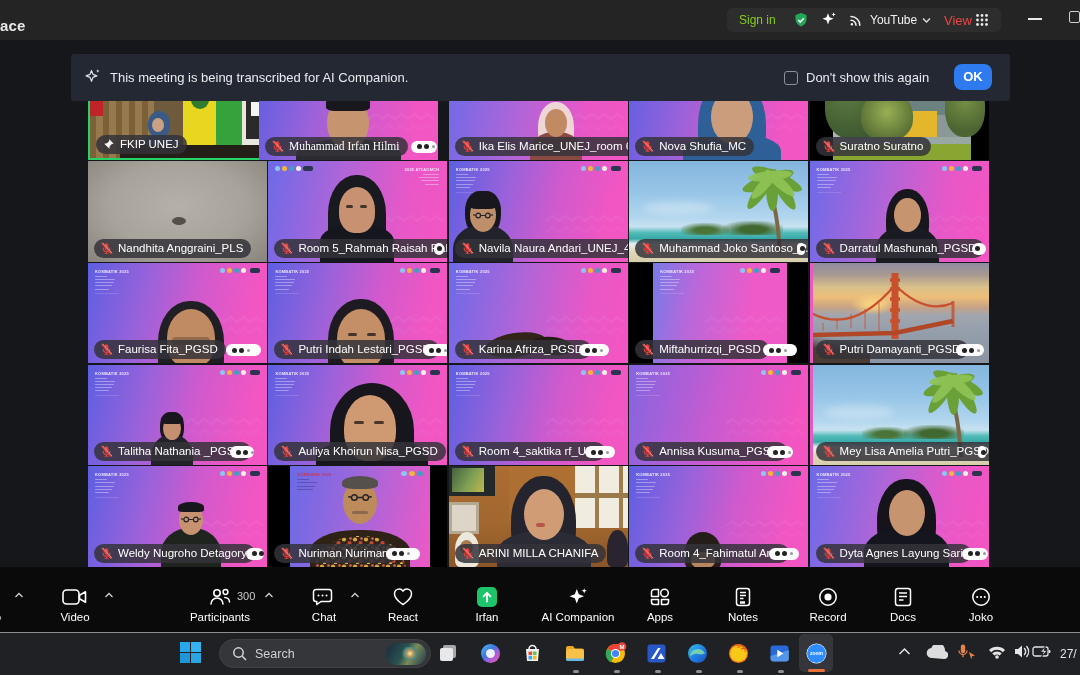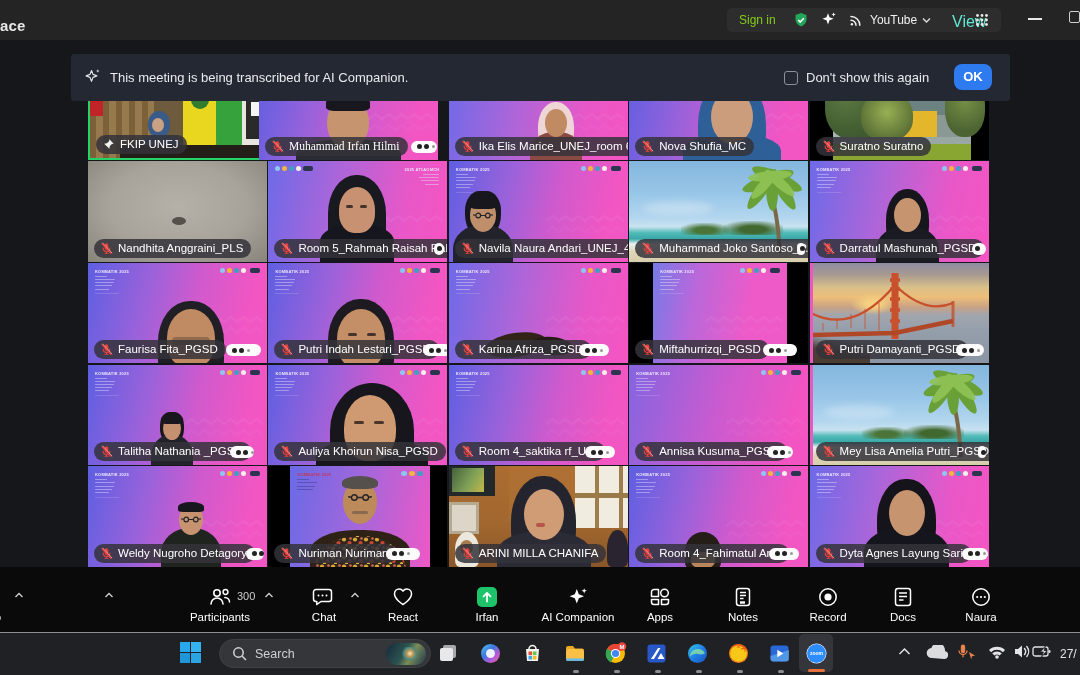--- a/index.html
+++ b/index.html
@@ -3,21 +3,21 @@
 <meta charset="utf-8">
 <style>
 *{margin:0;padding:0;box-sizing:border-box}
 html,body{width:1080px;height:675px;overflow:hidden;background:#15171b;font-family:"Liberation Sans",sans-serif}
 #stage{position:relative;width:1080px;height:675px;overflow:hidden}
 #topbar{position:absolute;left:0;top:0;width:1080px;height:40px;background:#242424}
 #topbar .title{position:absolute;left:0;top:17px;color:#e8e8e8;font-size:15px;font-weight:bold;letter-spacing:.2px}
 #pill{position:absolute;left:727px;top:8px;width:274px;height:24px;background:#2d2d2d;border-radius:5px}
 #pill .signin{position:absolute;left:12px;top:5px;color:#84cc16;font-size:12px}
 #pill .yt{position:absolute;left:143px;top:5px;color:#f1f1f1;font-size:12px}
-#pill .view{position:absolute;left:225px;top:5px;color:#5eead4;font-size:16px}
+#pill .view{position:absolute;left:217px;top:5px;color:#ef4444;font-size:13px}
 #minim{position:absolute;left:1028px;top:18px;width:14px;height:2px;background:#e8e8e8}
 #wicon{position:absolute;left:1069px;top:11px;width:11px;height:12px;border:1.5px solid #cfcfcf;border-radius:2px}
 #notif{position:absolute;left:71px;top:54px;width:939px;height:47px;background:#232833;border-radius:3px;z-index:30}
 #notif .msg{position:absolute;left:39px;top:16px;color:#e9ebee;font-size:13px}
 #notif .dont{position:absolute;left:735px;top:16px;color:#e9ebee;font-size:13px}
 #notif .cb{position:absolute;left:713px;top:17px;width:14px;height:14px;border:1.5px solid #8b919c;border-radius:3px}
 #okbtn{position:absolute;left:883px;top:10px;width:38px;height:26px;background:#2e7bf0;border-radius:8px;color:#fff;font-size:13px;font-weight:bold;text-align:center;line-height:26px}
 .tile{position:absolute;overflow:hidden;background:#000}
 .vb{position:absolute;inset:0;background:linear-gradient(103deg,#5d5fe2 0%,#9a62da 32%,#d05acd 58%,#f156c3 85%)}
 .vb2{position:absolute;inset:0;background:linear-gradient(100deg,#6d6ae8 0%,#b065d8 40%,#e957c7 75%,#f455c2 100%)}
@@ -846,20 +846,27 @@
 <div id="okbtn">OK</div>
 </div>
 <div id="toolbar">
       <div class="tb" style="left:0px;width:20px;margin-left:-12px">
         <svg class="ic" width="20" height="20" viewBox="0 0 20 20" style="display:block"></svg>
         <span class="lab">o</span>
       </div>
       <svg class="chev" style="left:14px" width="10" height="7" viewBox="0 0 10 7">
         <path d="M1.5 5l3.5-3.5L8.5 5" stroke="#cfcfcf" stroke-width="1.3" fill="none"></path>
       </svg>
+      <div class="tb" style="left:75.0px;width:90px;margin-left:-45px">
+        <svg class="ic" width="26" height="20" viewBox="0 0 26 20" style="margin:0 auto;display:block">
+          <rect x="1" y="3" width="16" height="14" rx="3.5" stroke="#fff" stroke-width="1.6" fill="none"></rect>
+          <path d="M17.5 8.2l6-3.4v10.4l-6-3.4z" stroke="#fff" stroke-width="1.6" fill="none" stroke-linejoin="round"></path>
+        </svg>
+        <span class="lab">Video</span>
+      </div>
       <svg class="chev" style="left:104.0px" width="10" height="7" viewBox="0 0 10 7">
         <path d="M1.5 5l3.5-3.5L8.5 5" stroke="#cfcfcf" stroke-width="1.3" fill="none"></path>
       </svg>
       <div class="tb" style="left:220.0px;width:90px;margin-left:-45px">
         <svg class="ic" width="24" height="20" viewBox="0 0 24 20" style="margin:0 auto;display:block">
           <circle cx="9" cy="6" r="3.2" stroke="#fff" stroke-width="1.6" fill="none"></circle>
           <path d="M3 17c0-3.3 2.7-6 6-6s6 2.7 6 6" stroke="#fff" stroke-width="1.6" fill="none" stroke-linecap="round"></path>
           <circle cx="17.5" cy="5" r="2.4" stroke="#fff" stroke-width="1.5" fill="none"></circle>
           <path d="M16.8 10.4c2.8 0 4.7 2 4.7 4.6" stroke="#fff" stroke-width="1.5" fill="none" stroke-linecap="round"></path>
         </svg>
@@ -931,21 +938,21 @@
         </svg>
         <span class="lab">Docs</span>
       </div>
       <div class="tb" style="left:981.0px;width:90px;margin-left:-45px">
         <svg class="ic" width="20" height="20" viewBox="0 0 20 20" style="margin:0 auto;display:block">
           <circle cx="10" cy="10" r="8.2" stroke="#fff" stroke-width="1.5" fill="none"></circle>
           <circle cx="6.2" cy="10" r="1.1" fill="#fff"></circle>
           <circle cx="10" cy="10" r="1.1" fill="#fff"></circle>
           <circle cx="13.8" cy="10" r="1.1" fill="#fff"></circle>
         </svg>
-        <span class="lab">Naura</span>
+        <span class="lab">Joko</span>
       </div>
     </div>
     <div id="taskbar"></div>
     <svg class="tki" style="left:180px" width="21" height="21" viewBox="0 0 21 21">
       <rect x="0" y="0" width="10" height="10" fill="#28a8ea"></rect>
       <rect x="11" y="0" width="10" height="10" fill="#35b2f0"></rect>
       <rect x="0" y="11" width="10" height="10" fill="#1e96d8"></rect>
       <rect x="11" y="11" width="10" height="10" fill="#2ba4e4"></rect>
     </svg>
     <div id="search">

